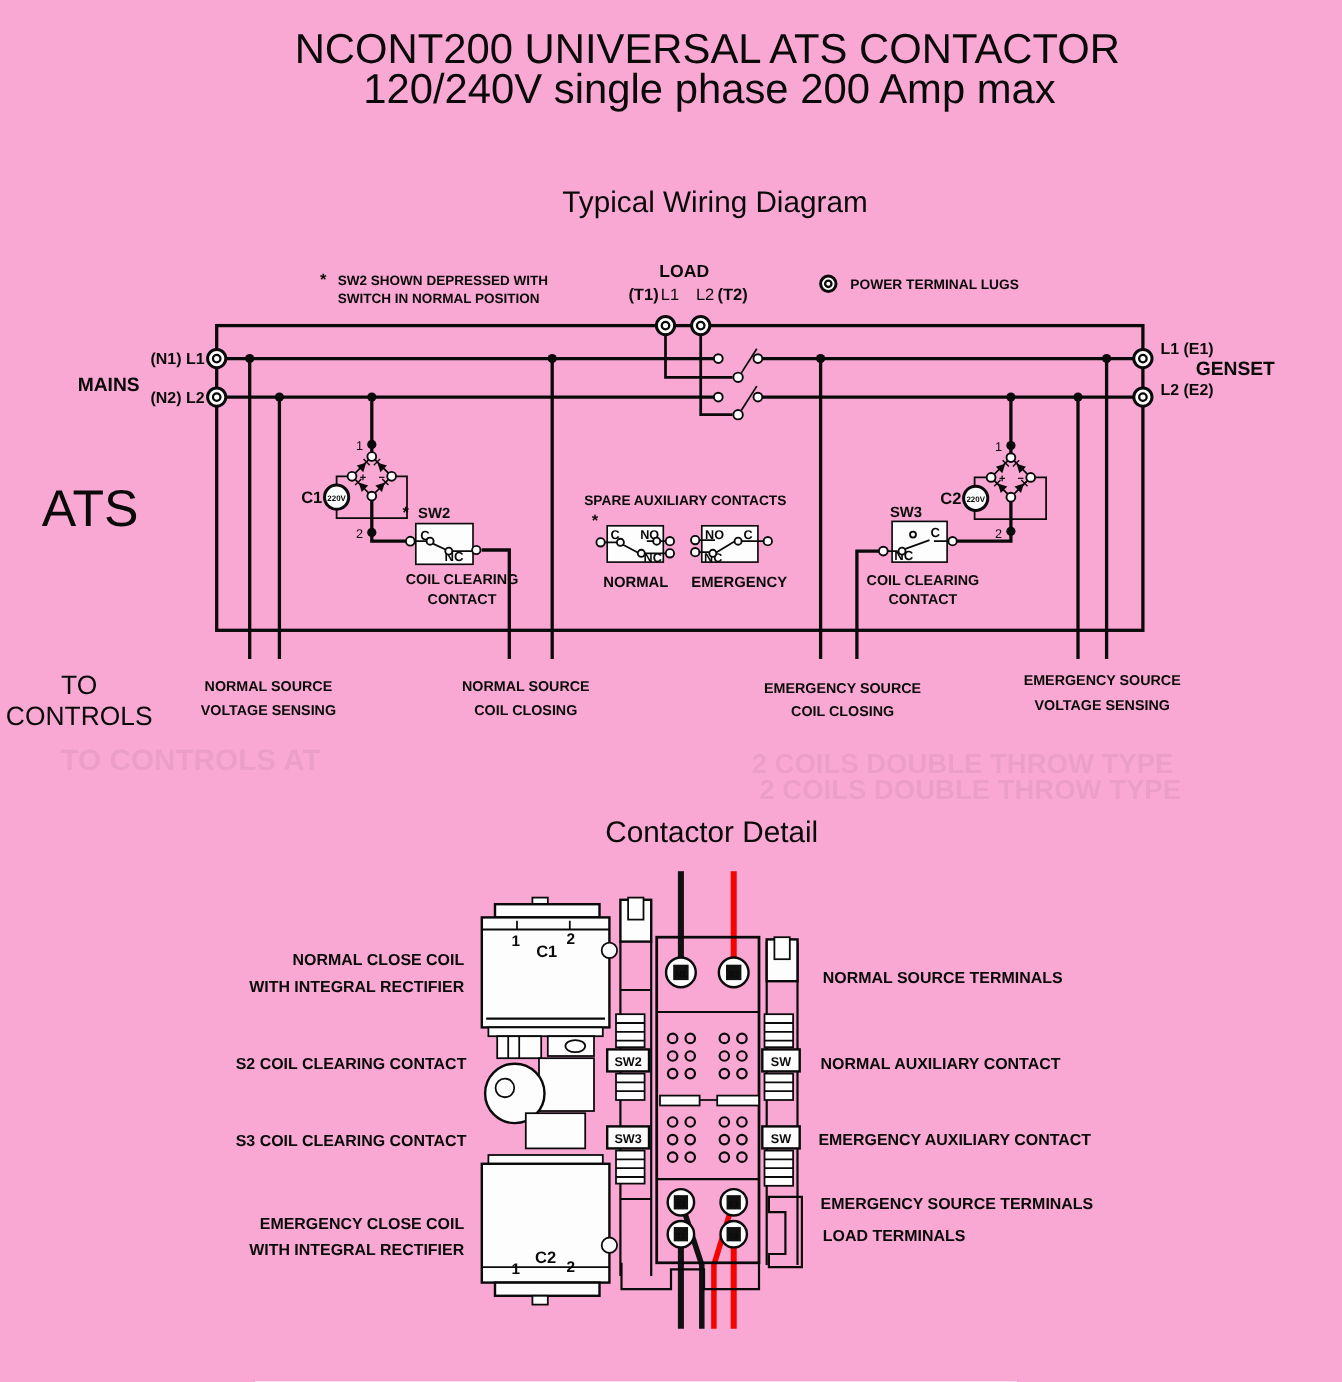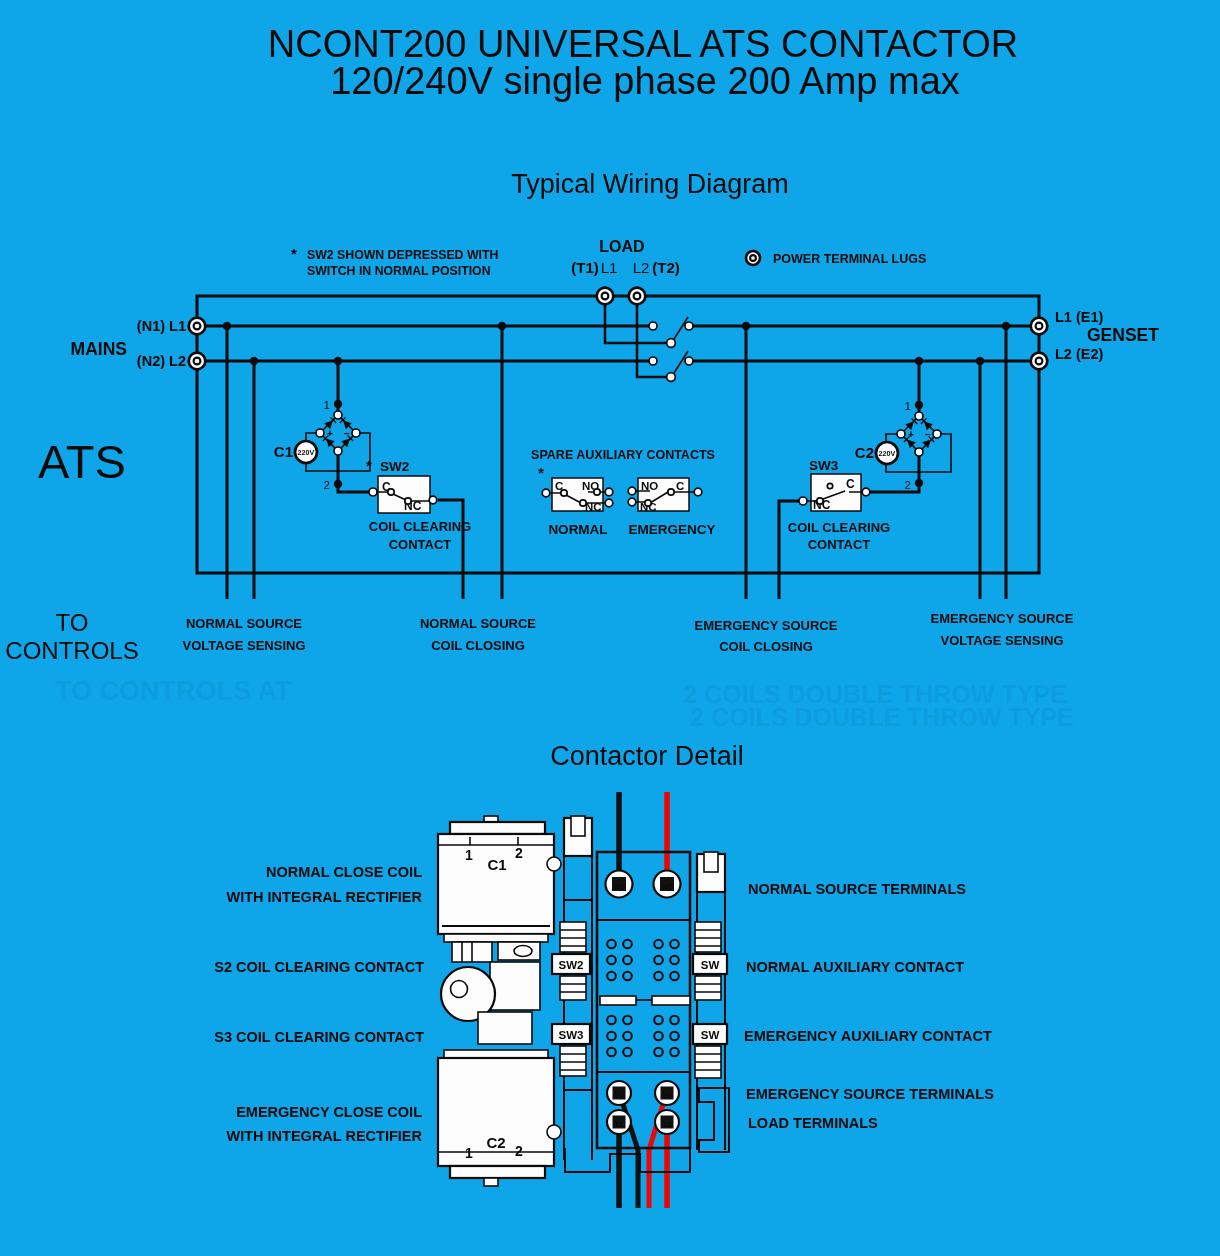--- a/index.html
+++ b/index.html
@@ -1,16 +1,16 @@
 <!DOCTYPE html>
 <html><head>
 <meta charset="utf-8">
 <style>
   html,body{margin:0;padding:0;background:#ffffff;}
-  .stage{position:relative;width:1220px;height:1256px;background:#0ea5e9;overflow:hidden;
+  .stage{position:relative;width:1220px;height:1256px;background:#f9a8d4;overflow:hidden;
          font-family:"Liberation Sans",sans-serif;}
   svg{position:absolute;left:0;top:0;}
   text{fill:#0a0a0a;font-family:"Liberation Sans",sans-serif;}
   .b{font-weight:bold;}
   .w3{stroke:#0a0a0a;stroke-width:3;fill:none;}
   .w25{stroke:#0a0a0a;stroke-width:2.5;fill:none;}
   .w2{stroke:#0a0a0a;stroke-width:2;fill:none;}
   .w15{stroke:#0a0a0a;stroke-width:1.6;fill:none;}
   .cbox{stroke:#0a0a0a;stroke-width:1.5;fill:#fdfdfe;}
   .oc{stroke:#0a0a0a;stroke-width:1.7;fill:#fdfdfe;}

